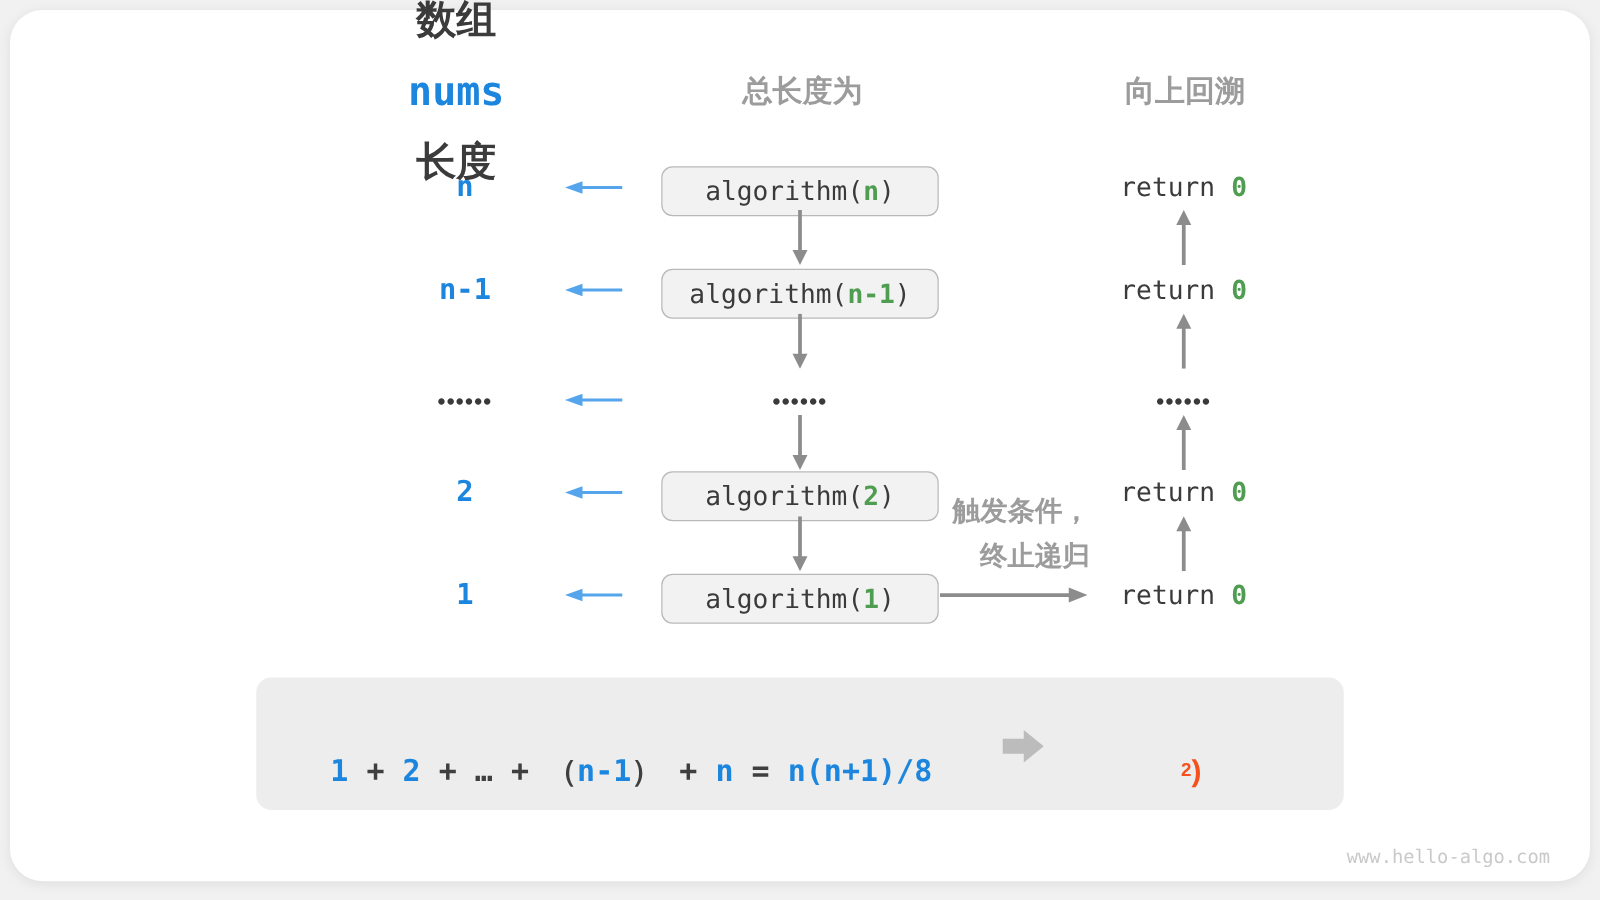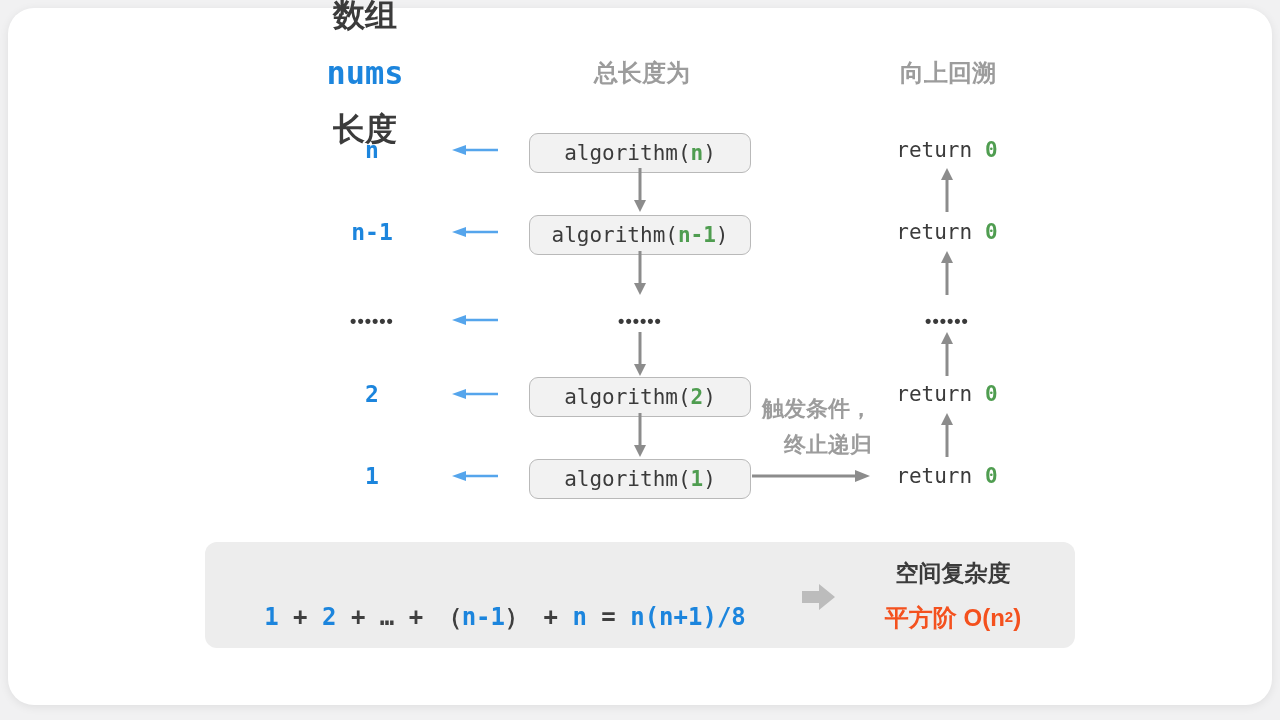--- a/index.html
+++ b/index.html
@@ -167,21 +167,20 @@
 
 
   <div class="abs center formula" style="left:215px;top:601px;width:580px;height:32px;">
     <span class="c-blue">1</span><span class="c-dark"> + </span><span class="c-blue">2</span><span class="c-dark"> + </span><span class="c-dark">…</span><span class="c-dark"> + </span><span class="c-dark">（</span><span class="c-blue">n-1</span><span class="c-dark">）</span><span class="c-dark"> + </span><span class="c-blue">n</span><span class="c-dark"> = </span><span class="c-blue">n(n+1)/8</span>
   </div>
 
   <svg class="abs" style="left:802px;top:582px;" width="34" height="30">
     <path d="M0 9 H17 V2 L33 15 L17 28 V21 H0 Z" fill="#bcbcbc"></path>
     </svg>
 
-  <div class="abs center res-title" style="left:858px;top:559px;width:190px;height:28px;">空间复杂度</div>
   <div class="abs center res-value" style="left:848px;top:602px;width:210px;height:32px;">
-    <span>平方阶 O(n</span>
       <sup>2</sup>
       <span>)</span>
   </div>
 
+  <div class="abs footer" style="left:1030px;top:676px;width:210px;height:20px;">www.hello-algo.com</div>
 
 </div>
 
 </body></html>

